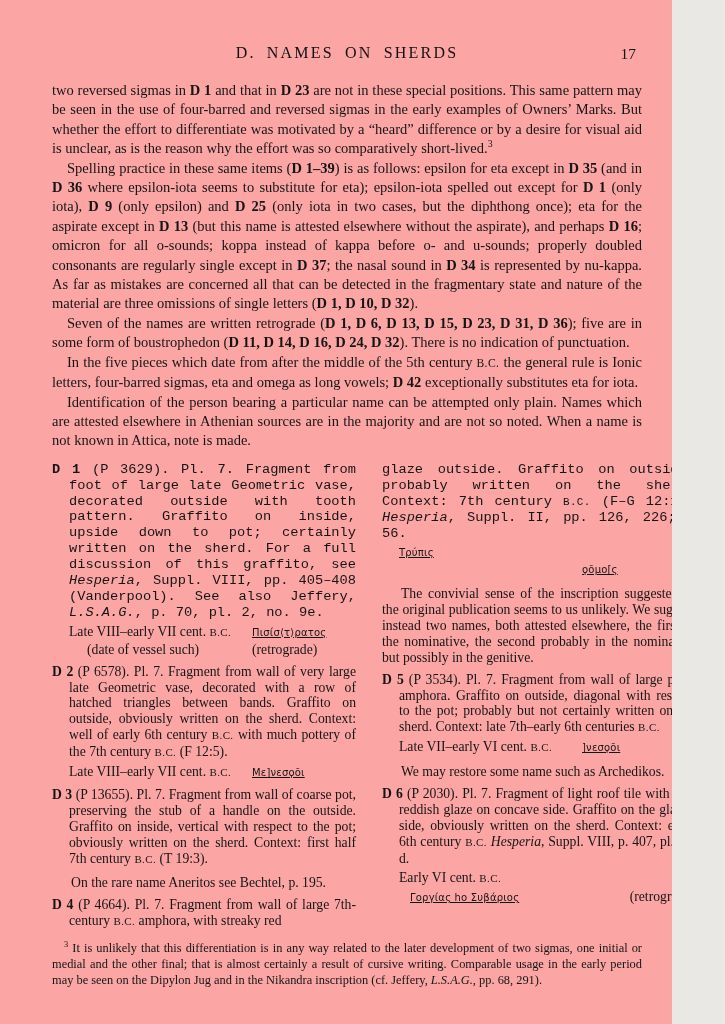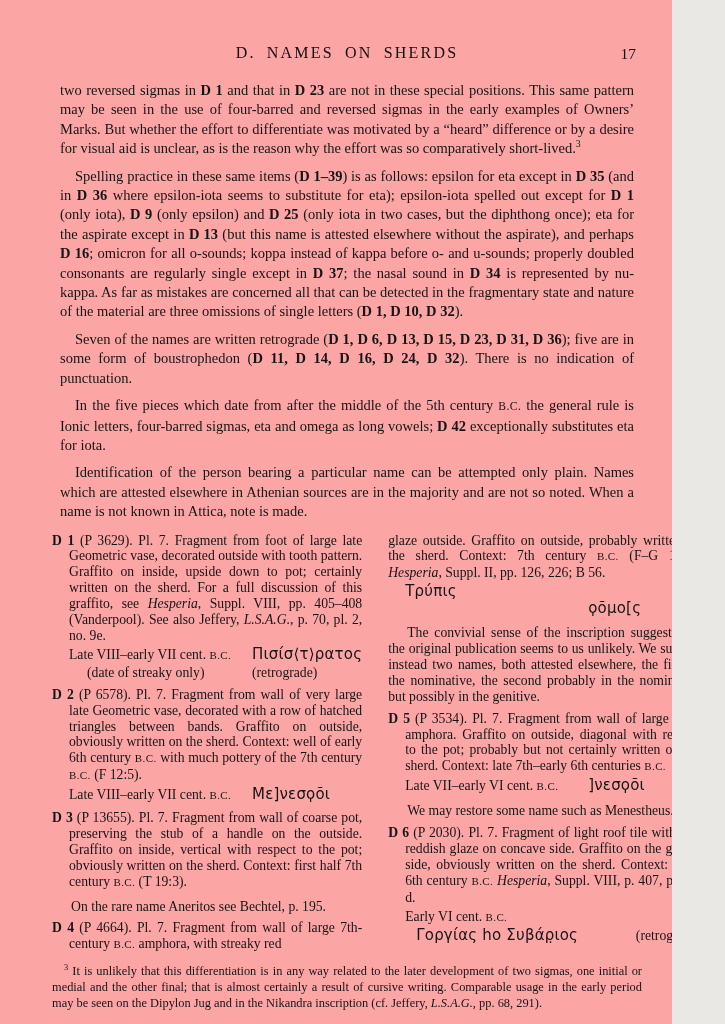--- a/index.html
+++ b/index.html
@@ -12,42 +12,42 @@
     overflow:hidden;position:relative;
   }
   .pagehead{position:relative;height:22px;margin-bottom:15px;}
   .ptitle{
     text-align:center;font-size:16px;letter-spacing:2.2px;word-spacing:5px;
     color:#111;
   }
   .pnum{position:absolute;right:6px;top:1px;font-size:15.5px;}
   .intro{}
   .intro-p{
-    margin:8px;text-align:justify;
+    margin:0;text-align:justify;
     font-size:14.5px;line-height:19.4px;text-indent:15px;
   }
   .intro-p.noindent{text-indent:0;}
   .cols{display:flex;gap:26px;margin-top:11px;font-size:13.7px;line-height:15.9px;}
   .colL{flex:0 0 304px;}
   .colR{flex:0 0 313px;}
   .col{text-align:justify;}
   .col p{margin:0;}
   p.entry{margin-top:6px;text-indent:-17px;padding-left:17px;}
-  .col > :first-child{margin-top:0 !important;}
+  .col > :first-child{margin-top:0 !important;font-family:Liberation Mono, monospace;}
   p.cont{margin-top:0;}
   p.comment{margin-top:8px;text-indent:19px;}
   .row{display:flex;align-items:baseline;margin:3px 0 1px 17px;}
   .row.tight{margin-top:0;}
   .row.spread{margin-left:0;padding-left:28px;justify-content:space-between;gap:44px;}
   .cell{display:inline-block;}
   .cell.date{flex:0 0 183px;}
   .cell.date.sub{padding-left:18px;box-sizing:border-box;}
   .cell.greek{
     font-family:"DejaVu Sans", sans-serif;
-    font-size:15px;letter-spacing:0.2px;white-space:nowrap;
+    font-size:10px;letter-spacing:0.2px;white-space:nowrap;text-decoration:underline;
   }
   .cell.plain{font-size:13.7px;}
   .footnote{
     margin-top:10px;font-size:12.4px;line-height:16px;
     text-align:justify;text-indent:12px;
   }
   .run-b{font-weight:bold;}
   .run-i{font-style:italic;}
   .run-sc{font-size:0.8em;letter-spacing:0.4px;}
   .run-sup{vertical-align:super;font-size:0.68em;line-height:0;}
@@ -71,21 +71,21 @@
     </section>
 
   <section class="cols">
     <div class="col colL">
         <p class="entry"><span class="run-b">D 1</span> (P 3629). Pl. 7. Fragment from foot of large late Geometric vase, decorated outside with tooth pattern. Graffito on inside, upside down to pot; certainly written on the sherd. For a full discussion of this graffito, see <span class="run-i">Hesperia</span>, Suppl. VIII, pp. 405–408 (Vanderpool). See also Jeffery, <span class="run-i">L.S.A.G.</span>, p. 70, pl. 2, no. 9e.</p>
         <div class="row">
           <span class="cell date">Late VIII–early VII cent. <span class="run-sc">B.C.</span></span>
           <span class="cell greek">Πισίσ⟨τ⟩ρατος</span>
         </div>
         <div class="row tight">
-          <span class="cell date sub">(date of streaky only)</span>
+          <span class="cell date sub">(date of vessel such)</span>
           <span class="cell plain">(retrograde)</span>
         </div>
         <p class="entry"><span class="run-b">D 2</span> (P 6578). Pl. 7. Fragment from wall of very large late Geometric vase, decorated with a row of hatched triangles between bands. Graffito on outside, obviously written on the sherd. Context: well of early 6th century <span class="run-sc">B.C.</span> with much pottery of the 7th century <span class="run-sc">B.C.</span> (F 12:5).</p>
         <div class="row">
           <span class="cell date">Late VIII–early VII cent. <span class="run-sc">B.C.</span></span>
           <span class="cell greek">Με]νεσϙõι</span>
         </div>
         <p class="entry"><span class="run-b">D 3</span> (P 13655). Pl. 7. Fragment from wall of coarse pot, preserving the stub of a handle on the outside. Graffito on inside, vertical with respect to the pot; obviously written on the sherd. Context: first half 7th century <span class="run-sc">B.C.</span> (T 19:3).</p>
         <p class="comment">On the rare name Aneritos see Bechtel, p. 195.</p>
         <p class="entry"><span class="run-b">D 4</span> (P 4664). Pl. 7. Fragment from wall of large 7th-century <span class="run-sc">B.C.</span> amphora, with streaky red</p>
@@ -98,21 +98,21 @@
         <div class="row tight">
           <span class="cell date"></span>
           <span class="cell greek">ϙõμο[ς</span>
         </div>
         <p class="comment">The convivial sense of the inscription suggested in the original publication seems to us unlikely. We suggest instead two names, both attested elsewhere, the first in the nominative, the second probably in the nominative but possibly in the genitive.</p>
         <p class="entry"><span class="run-b">D 5</span> (P 3534). Pl. 7. Fragment from wall of large plain amphora. Graffito on outside, diagonal with respect to the pot; probably but not certainly written on the sherd. Context: late 7th–early 6th centuries <span class="run-sc">B.C.</span></p>
         <div class="row">
           <span class="cell date">Late VII–early VI cent. <span class="run-sc">B.C.</span></span>
           <span class="cell greek">]νεσϙõι</span>
         </div>
-        <p class="comment">We may restore some name such as Menestheus.</p>
+        <p class="comment">We may restore some name such as Archedikos.</p>
         <p class="entry"><span class="run-b">D 6</span> (P 2030). Pl. 7. Fragment of light roof tile with dull reddish glaze on concave side. Graffito on the glazed side, obviously written on the sherd. Context: early 6th century <span class="run-sc">B.C.</span> <span class="run-i">Hesperia</span>, Suppl. VIII, p. 407, pl. 60, d.</p>
         <div class="row">
           <span class="cell date">Early VI cent. <span class="run-sc">B.C.</span></span>
         </div>
         <div class="row spread">
           <span class="cell greek">Γοργίας hο Συβάρ̣ιος</span>
           <span class="cell plain">(retrograde)</span>
         </div>
       </div>
   </section>

